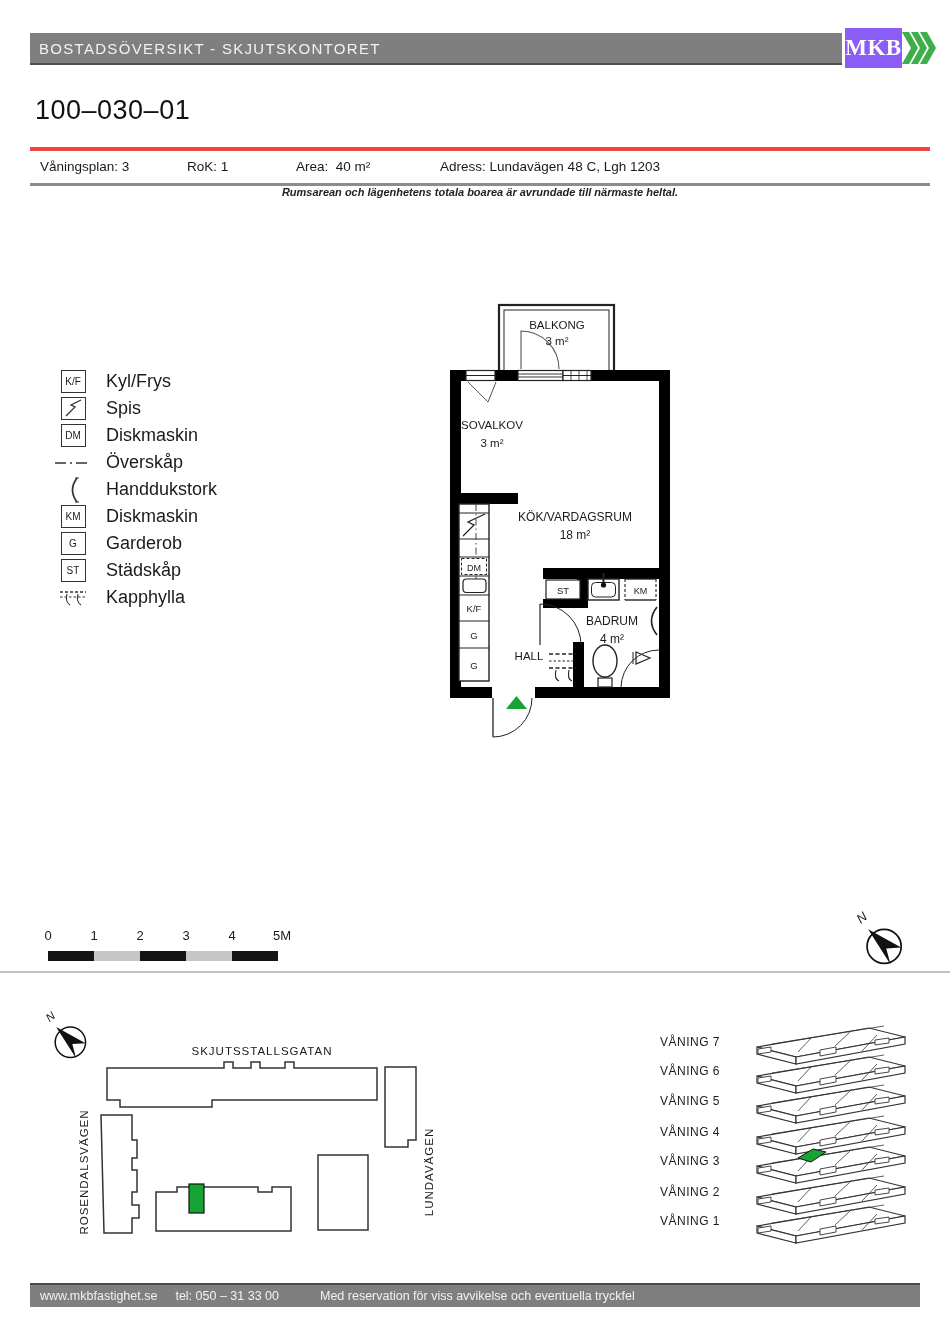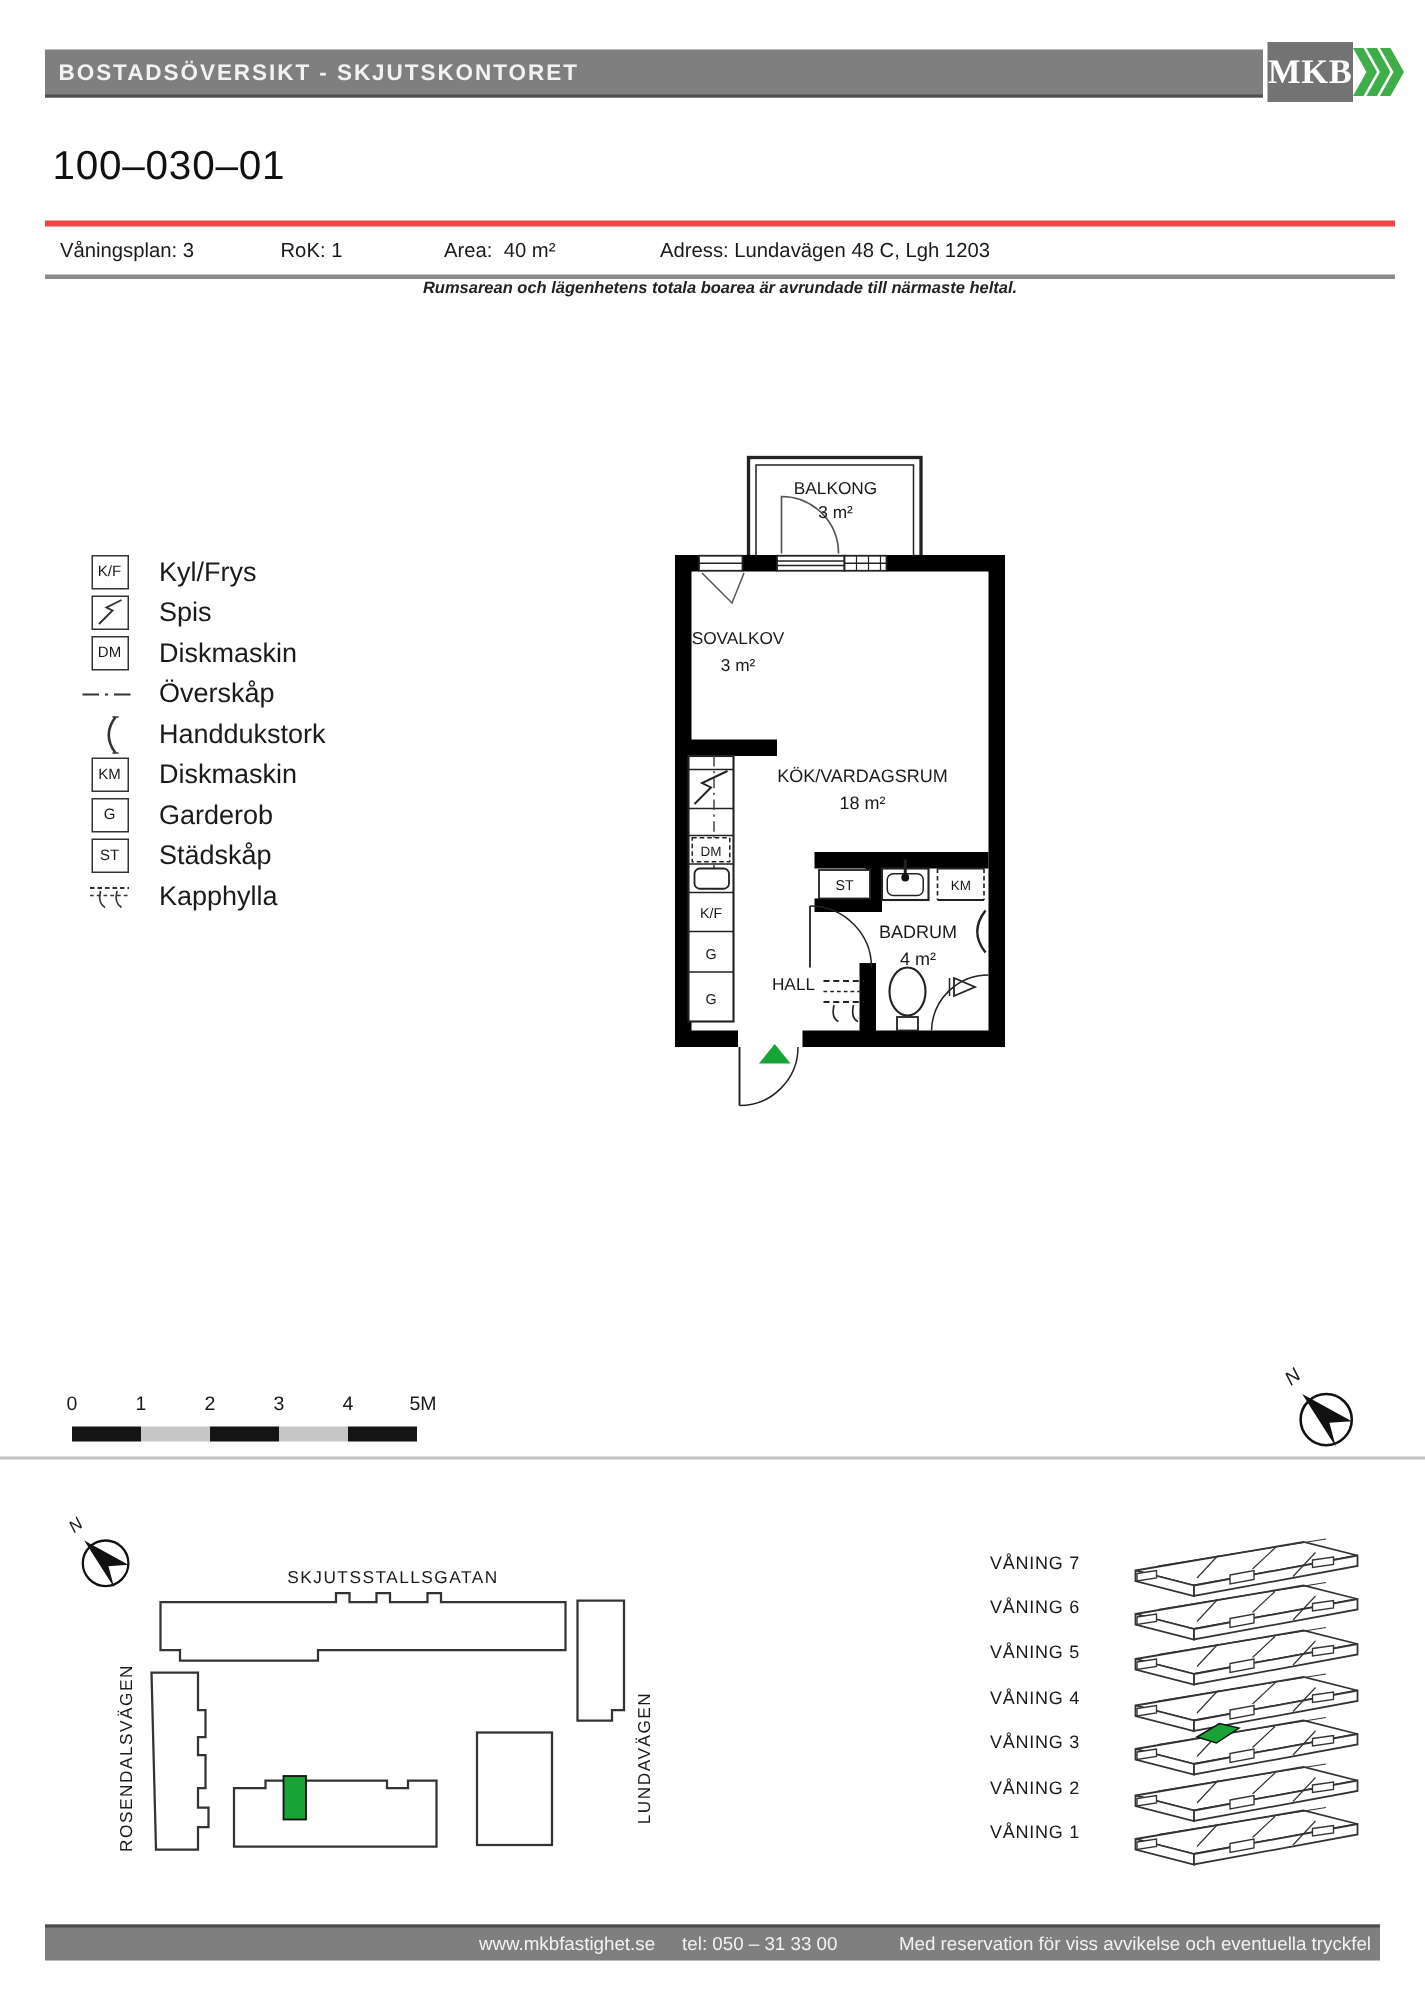--- a/index.html
+++ b/index.html
@@ -2,23 +2,23 @@
 <html><head>
 <meta charset="utf-8">
 <style>
   html,body{margin:0;padding:0;background:#fff;}
   .page{position:relative;width:950px;height:1330px;background:#fff;overflow:hidden;
         font-family:"Liberation Sans","DejaVu Sans",sans-serif;color:#1a1a1a;}
   .abs{position:absolute;}
   
   .topbar{left:30px;top:33px;width:812px;height:30px;background:#7f7f7f;border-bottom:2px solid #4f4f4f;
           display:flex;align-items:center;}
-  .topbar span{color:#f2f2f2;font-size:15px;letter-spacing:1.3px;padding-left:9px;white-space:nowrap;font-weight:bold;}
+  .topbar span{color:#f2f2f2;font-size:15px;letter-spacing:1.3px;padding-left:9px;white-space:nowrap;}
   .logo{left:845px;top:28px;height:40px;display:flex;}
-  .logo-blue{width:57px;height:40px;background:#737373;color:#fff;display:flex;align-items:center;justify-content:center;
+  .logo-blue{width:57px;height:40px;background:#8b5cf6;color:#fff;display:flex;align-items:center;justify-content:center;
              font-family:"Liberation Serif","DejaVu Serif",serif;font-size:23px;font-weight:bold;letter-spacing:.5px;}
   
   .apt-title{left:35px;top:95px;font-size:27px;letter-spacing:.5px;color:#111;}
   .info-row{left:30px;top:147px;width:900px;height:32px;border-top:4px solid #ef4444;border-bottom:3px solid #8c8c8c;}
   .info-row .pair{position:absolute;top:8px;font-size:13.5px;white-space:nowrap;}
   .note{left:30px;top:186px;width:900px;text-align:center;font-size:11px;font-style:italic;font-weight:600;color:#222;}
   
   .legend{left:50px;top:368px;}
   .lrow{display:flex;align-items:center;height:27px;}
   .licon{width:46px;display:flex;justify-content:center;align-items:center;}
@@ -26,21 +26,21 @@
         font-size:10px;background:#fff;}
   .llabel{font-size:18px;margin-left:10px;white-space:nowrap;}
   
   .scalebar{left:40px;top:928px;width:260px;height:40px;}
   .scalebar .num{position:absolute;top:0;font-size:13px;transform:translateX(-50%);}
   .scalebar .bar{position:absolute;left:8px;top:23px;width:230px;height:10px;
     background:linear-gradient(90deg,#141414 0 46px,#c6c6c6 46px 92px,#141414 92px 138px,#c6c6c6 138px 184px,#141414 184px 230px);}
   .divider{left:0;top:971px;width:950px;height:2px;background:#c2c2c2;}
   
   .footerbar{left:30px;top:1283px;width:890px;height:22px;background:#7f7f7f;border-top:2px solid #4b4b4b;
-             display:flex;align-items:center;justify-content:flex-end;color:#f2f2f2;font-size:12.5px;}
+             display:flex;align-items:center;justify-content:flex-start;color:#f2f2f2;font-size:12.5px;}
   .footerbar .fl{padding-left:10px;display:flex;gap:18px;white-space:nowrap;}
   .footerbar .fr{padding-right:6px;white-space:nowrap;margin-left:41px;}
   svg text{font-family:"Liberation Sans","DejaVu Sans",sans-serif;fill:#1a1a1a;}
 </style>
 </head>
 <body>
 
 <div class="page">
 
   <div class="abs topbar">

